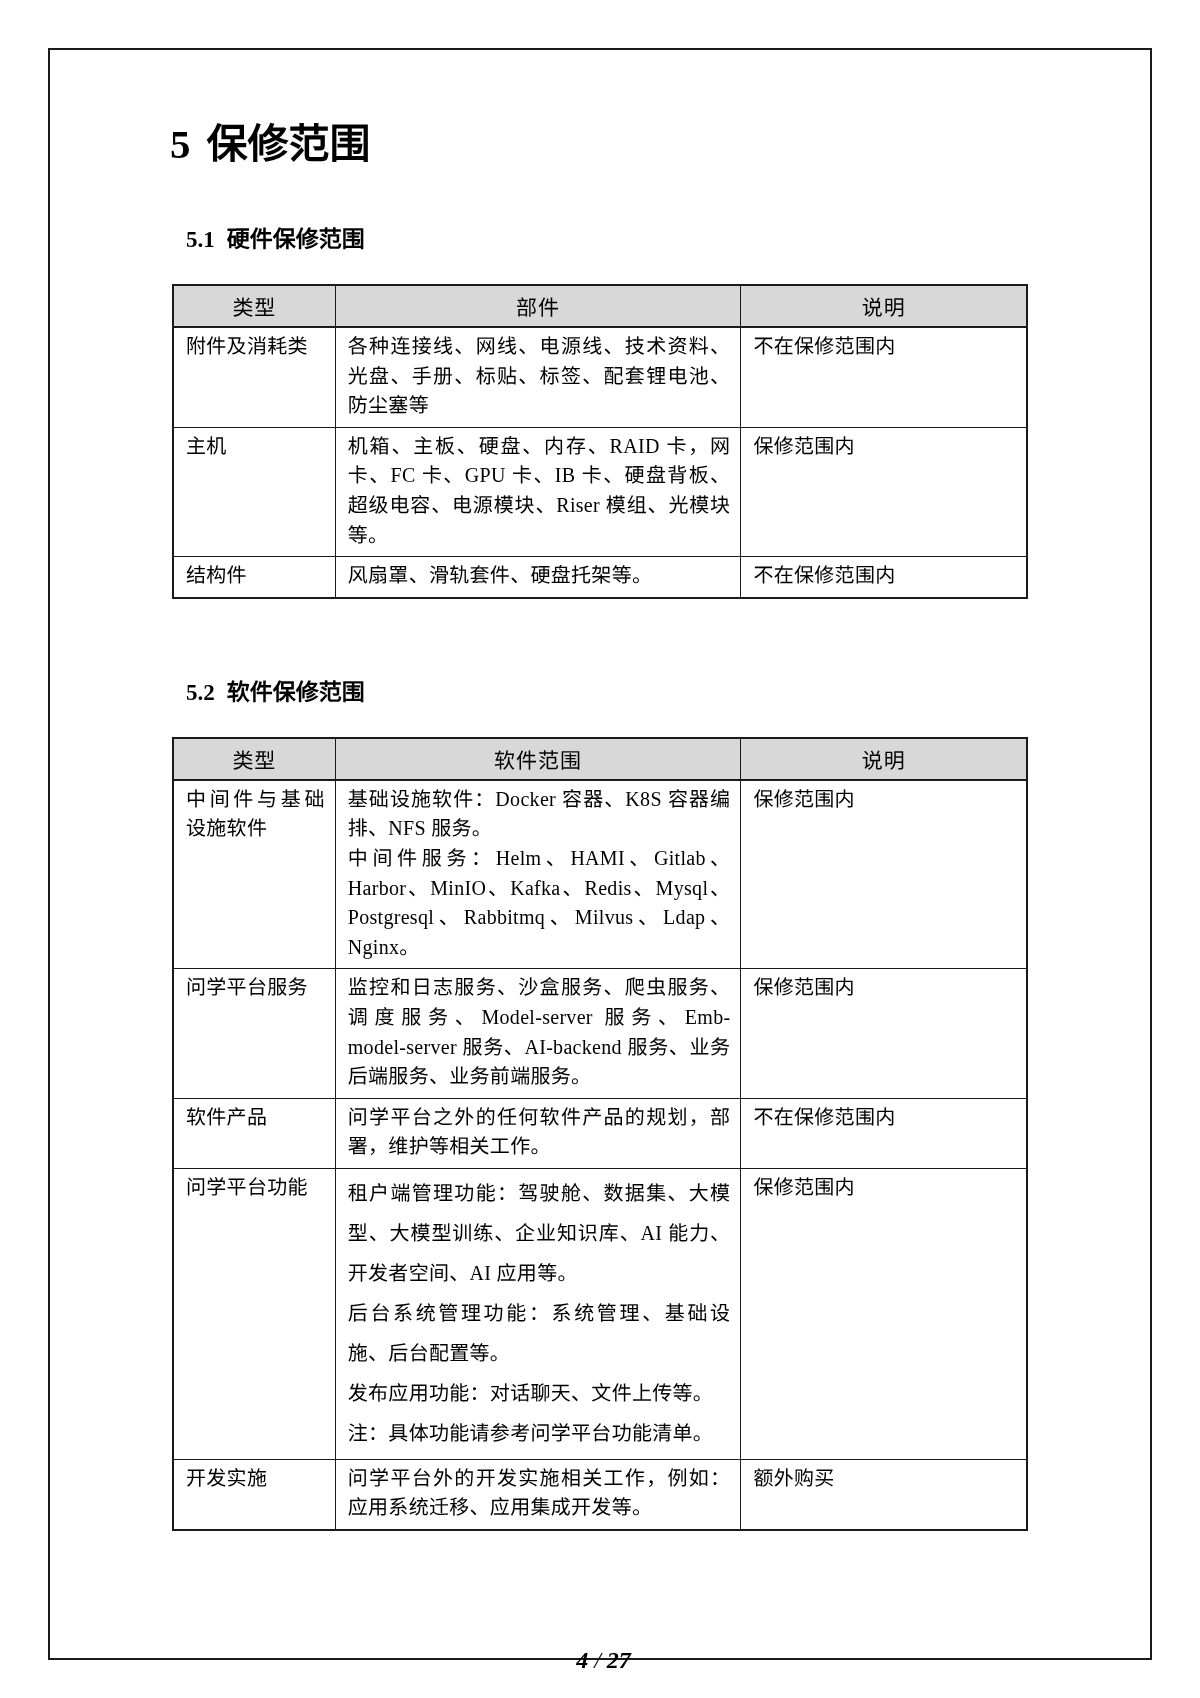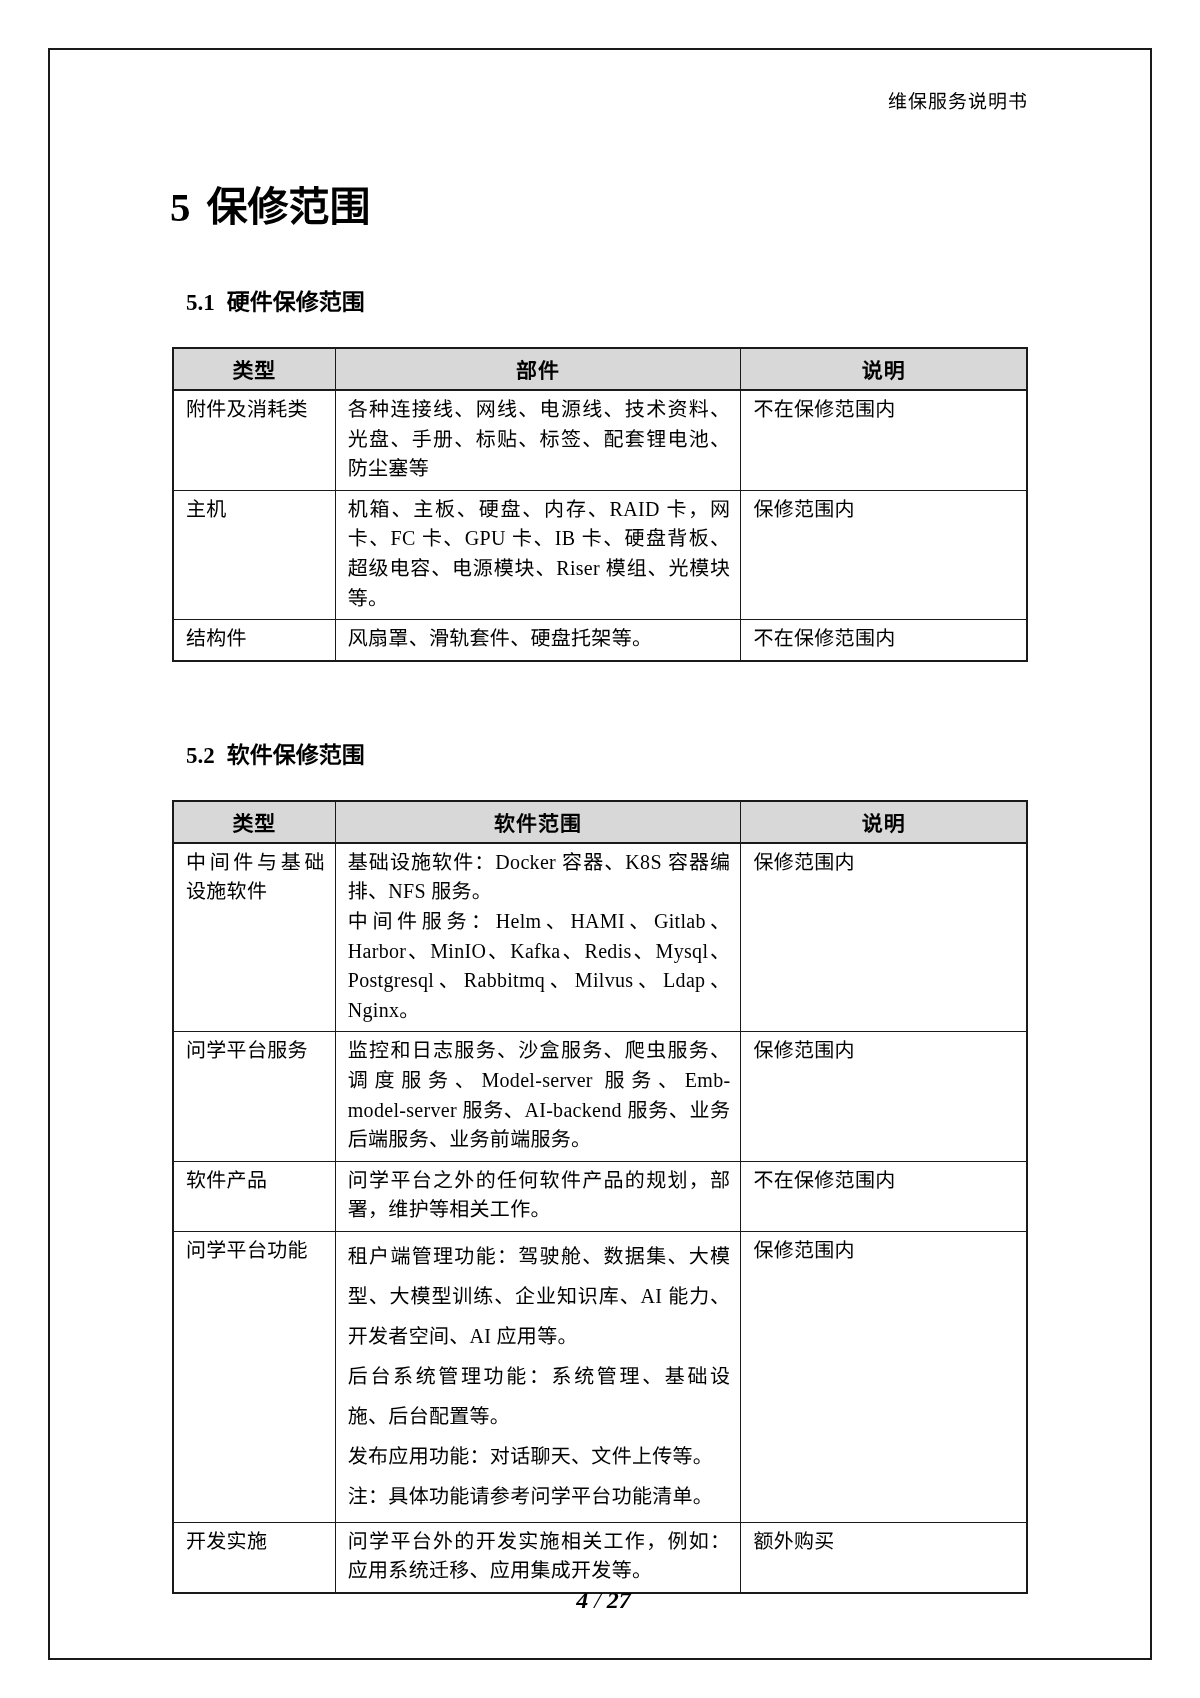--- a/index.html
+++ b/index.html
@@ -62,21 +62,21 @@
     margin-top:30px;
     width:100%;
     border-collapse:collapse;
     border:2px solid #1a1a1a;
     font-size:20px;
   }
   table.wtable th{
     background:#d8d8d8;
     border:1px solid #1a1a1a;
     border-bottom:2px solid #1a1a1a;
-    font-weight:bold;
+    font-weight:normal;
     font-size:21px;
     text-align:center;
     padding:5px 6px;
     letter-spacing:1px;
   }
   table.wtable td{
     border:1px solid #1a1a1a;
     vertical-align:top;
     padding:4px 10px 6px 12px;
     line-height:1.48;
@@ -103,21 +103,20 @@
   .footer .pg{font-weight:bold;}
   .footer .sep{font-weight:normal;padding:0 6px;}
 </style>
 </head>
 <body>
 
 <div class="page">
   <div class="frame">
     <div class="content">
 
-      <div class="doc-header">维保服务说明书</div>
 
 
       <h1 class="sec">
         <span class="num">5</span><span>保修范围</span>
       </h1>
 
       <h2 class="subsec">
         <span class="num">5.1</span><span>硬件保修范围</span>
       </h2>
 

